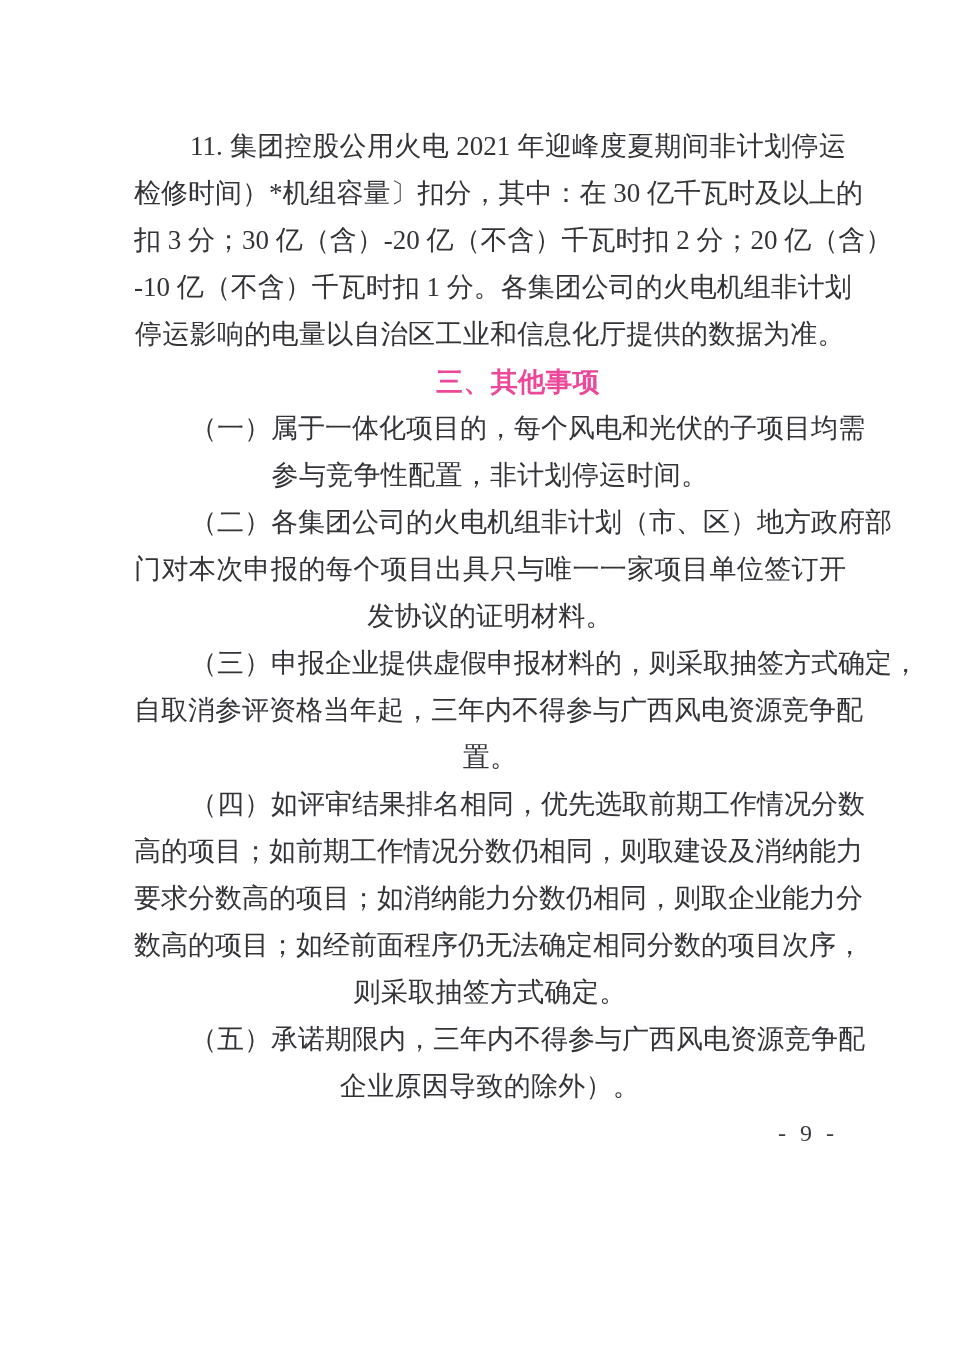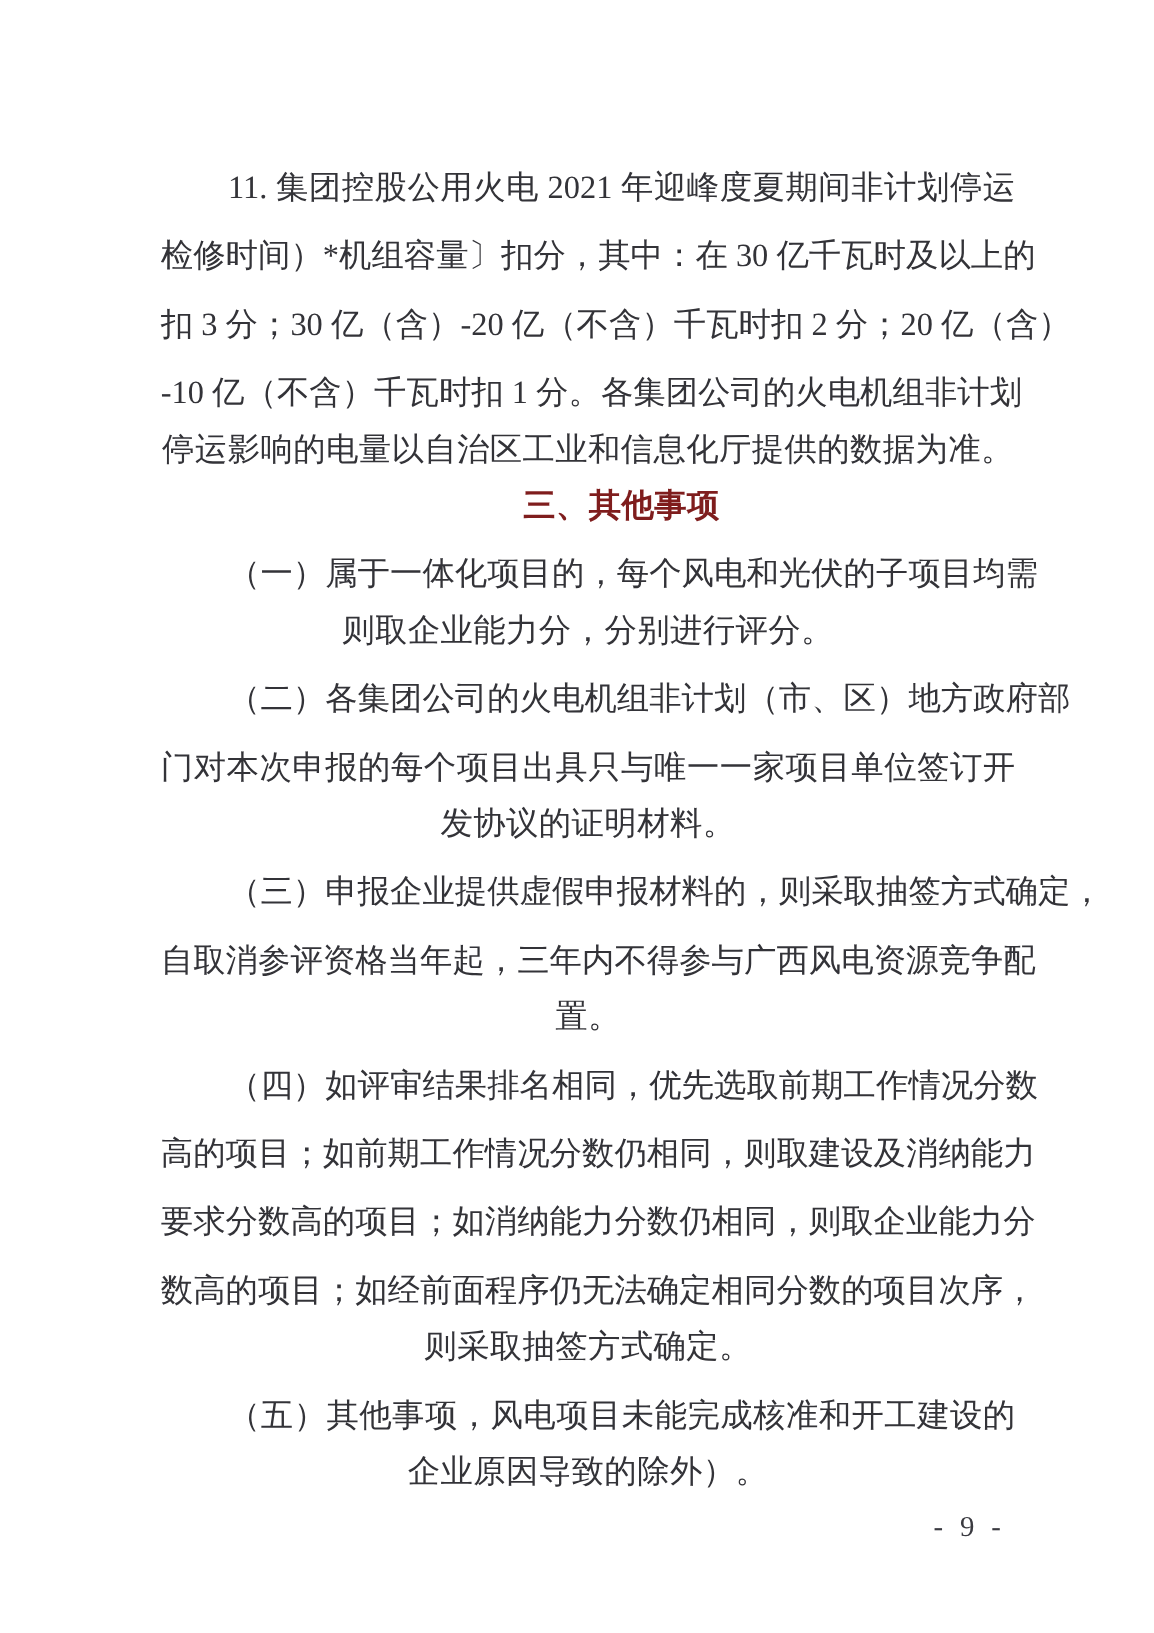--- a/index.html
+++ b/index.html
@@ -31,31 +31,30 @@
     line-height: 47px;
     height: 47px;
     letter-spacing: 0.3px;
     white-space: nowrap;
     text-align: center;
   }
   .ln.full {
     text-align: justify;
     text-align-last: justify;
     letter-spacing: 0px;
-    margin-top: 10px;
   }
   .ln.first {
     text-indent: 56px;
   }
   .ln.heading {
     font-family: "DejaVu Sans", "Liberation Sans", sans-serif;
     font-weight: bold;
     font-size: 27px;
     text-indent: 56px;
-    color: #7f1d1d;
+    color: #ec4899;
   }
   .page-number {
     font-size: 24px;
     line-height: 47px;
     height: 47px;
     text-align: right;
     padding-right: 8px;
     letter-spacing: 4px;
     color: #3a3a40;
   }
@@ -68,34 +67,34 @@
 
     <div class="ln first full">11. 集团控股公用火电 2021 年迎峰度夏期间非计划停运</div>
     <div class="ln full">检修时间）*机组容量〕扣分，其中：在 30 亿千瓦时及以上的</div>
     <div class="ln full">扣 3 分；30 亿（含）-20 亿（不含）千瓦时扣 2 分；20 亿（含）</div>
     <div class="ln full">-10 亿（不含）千瓦时扣 1 分。各集团公司的火电机组非计划</div>
     <div class="ln">停运影响的电量以自治区工业和信息化厅提供的数据为准。</div>
 
     <div class="ln heading">三、其他事项</div>
 
     <div class="ln first full">（一）属于一体化项目的，每个风电和光伏的子项目均需</div>
-    <div class="ln">则取企业能力分，分别进行评分。</div>
+    <div class="ln">参与竞争性配置，非计划停运时间。</div>
 
     <div class="ln first full">（二）各集团公司的火电机组非计划（市、区）地方政府部</div>
     <div class="ln full">门对本次申报的每个项目出具只与唯一一家项目单位签订开</div>
     <div class="ln">发协议的证明材料。</div>
 
     <div class="ln first full">（三）申报企业提供虚假申报材料的，则采取抽签方式确定，</div>
     <div class="ln full">自取消参评资格当年起，三年内不得参与广西风电资源竞争配</div>
     <div class="ln">置。</div>
 
     <div class="ln first full">（四）如评审结果排名相同，优先选取前期工作情况分数</div>
     <div class="ln full">高的项目；如前期工作情况分数仍相同，则取建设及消纳能力</div>
     <div class="ln full">要求分数高的项目；如消纳能力分数仍相同，则取企业能力分</div>
     <div class="ln full">数高的项目；如经前面程序仍无法确定相同分数的项目次序，</div>
     <div class="ln">则采取抽签方式确定。</div>
 
-    <div class="ln first full">（五）其他事项，风电项目未能完成核准和开工建设的</div>
+    <div class="ln first full">（五）承诺期限内，三年内不得参与广西风电资源竞争配</div>
     <div class="ln">企业原因导致的除外）。</div>
 
     <div class="page-number">- 9 -</div>
   </div>
 </div>
 
 </body></html>

